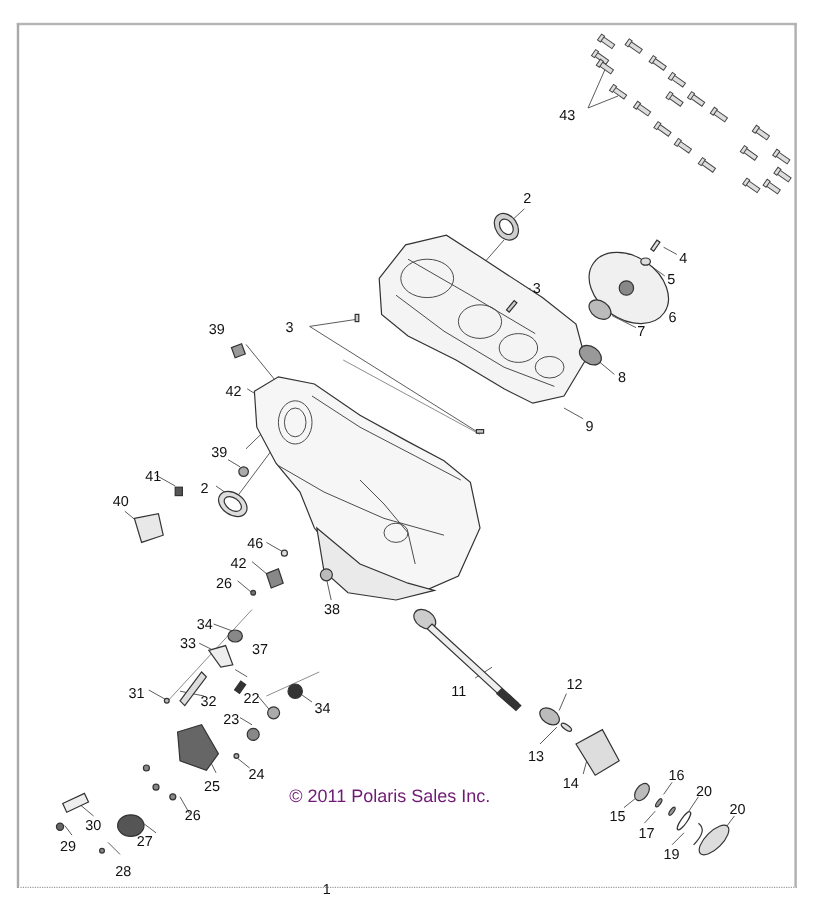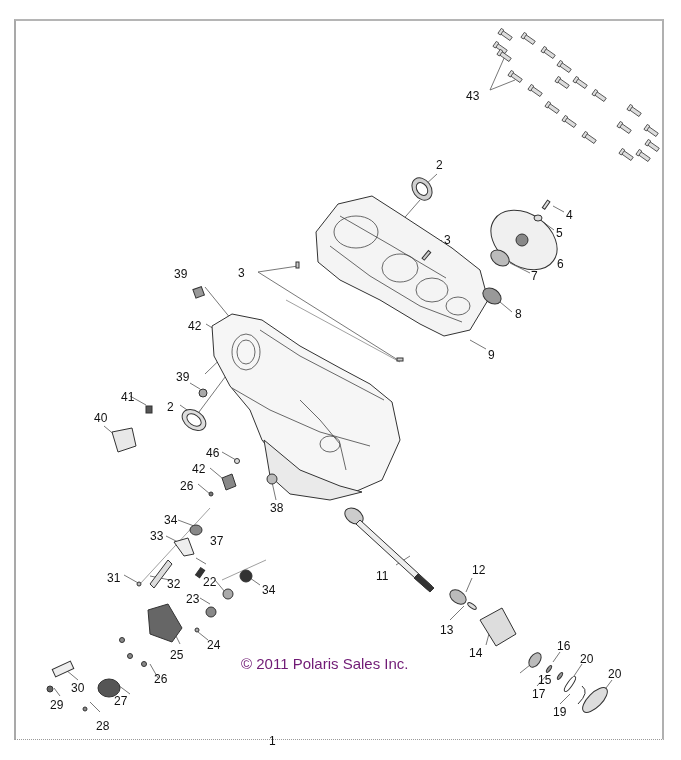--- a/index.html
+++ b/index.html
@@ -247,21 +247,21 @@
 <span class="callout" style="left:556px;top:225px">5</span>
 <span class="callout" style="left:557px;top:256px">6</span>
 <span class="callout" style="left:531px;top:268px">7</span>
 <span class="callout" style="left:515px;top:306px">8</span>
 <span class="callout" style="left:488px;top:347px">9</span>
 <span class="callout" style="left:238px;top:265px">3</span>
 <span class="callout" style="left:376px;top:568px">11</span>
 <span class="callout" style="left:472px;top:562px">12</span>
 <span class="callout" style="left:440px;top:622px">13</span>
 <span class="callout" style="left:469px;top:645px">14</span>
-<span class="callout" style="left:538px;top:672px">15</span>
+<span class="callout" style="left:508px;top:672px">15</span>
 <span class="callout" style="left:557px;top:638px">16</span>
 <span class="callout" style="left:532px;top:686px">17</span>
 <span class="callout" style="left:580px;top:651px">20</span>
 <span class="callout" style="left:553px;top:704px">19</span>
 <span class="callout" style="left:608px;top:666px">20</span>
 <span class="callout" style="left:262px;top:582px">34</span>
 <span class="callout" style="left:203px;top:574px">22</span>
 <span class="callout" style="left:186px;top:591px">23</span>
 <span class="callout" style="left:207px;top:637px">24</span>
 <span class="callout" style="left:170px;top:647px">25</span>

